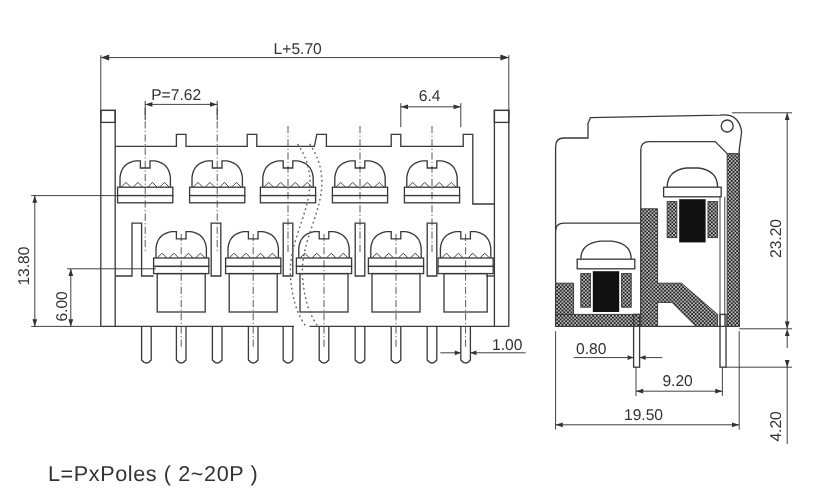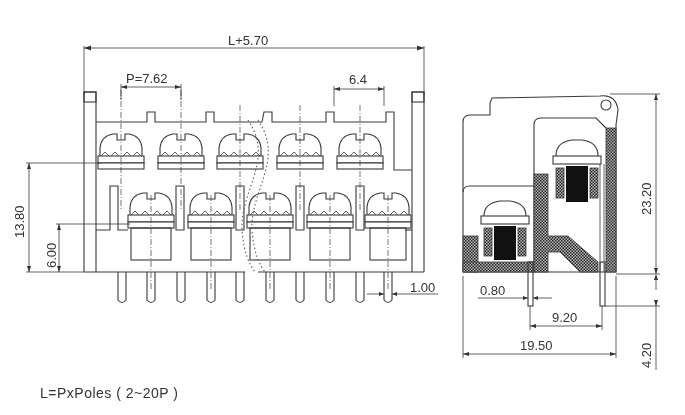--- a/index.html
+++ b/index.html
@@ -6,21 +6,21 @@
   body { width:685px; height:415px; position:relative; overflow:hidden; font-family:"Liberation Sans", sans-serif; }
   svg { position:absolute; left:0; top:0; }
   .ln { stroke:#3a3a3a; stroke-width:1.1; fill:none; }
   .thin { stroke:#3a3a3a; stroke-width:0.8; fill:none; }
   .cl { stroke:#3a3a3a; stroke-width:0.7; fill:none; stroke-dasharray:6 2 1 2; }
   .dot { stroke:#666; stroke-width:1.2; fill:none; stroke-dasharray:1.5 2.5; }
   .wb { fill:#ffffff; stroke:#3a3a3a; stroke-width:1.1; }
   .hatch { fill:url(#hatch); stroke:#3a3a3a; stroke-width:0.8; }
   .blk { fill:#111; }
   .dim { font-family:"Liberation Sans", sans-serif; font-size:13px; fill:#333; }
-  .note { position:absolute; left:40px; top:385px; font-size:14px; color:#333; letter-spacing:0.5px; }
+  .note { position:absolute; left:40px; top:385px; font-size:18px; color:#333; letter-spacing:0.5px; }
 </style>
 </head>
 <body>
 
 <svg width="685" height="415" viewBox="0 0 685 415">
   <defs>
     <pattern id="hatch" width="3" height="3" patternUnits="userSpaceOnUse">
       <rect width="3" height="3" fill="#bbb"></rect>
       <rect width="1.5" height="1.5" fill="#222"></rect>
       <rect x="1.5" y="1.5" width="1.5" height="1.5" fill="#222"></rect>

